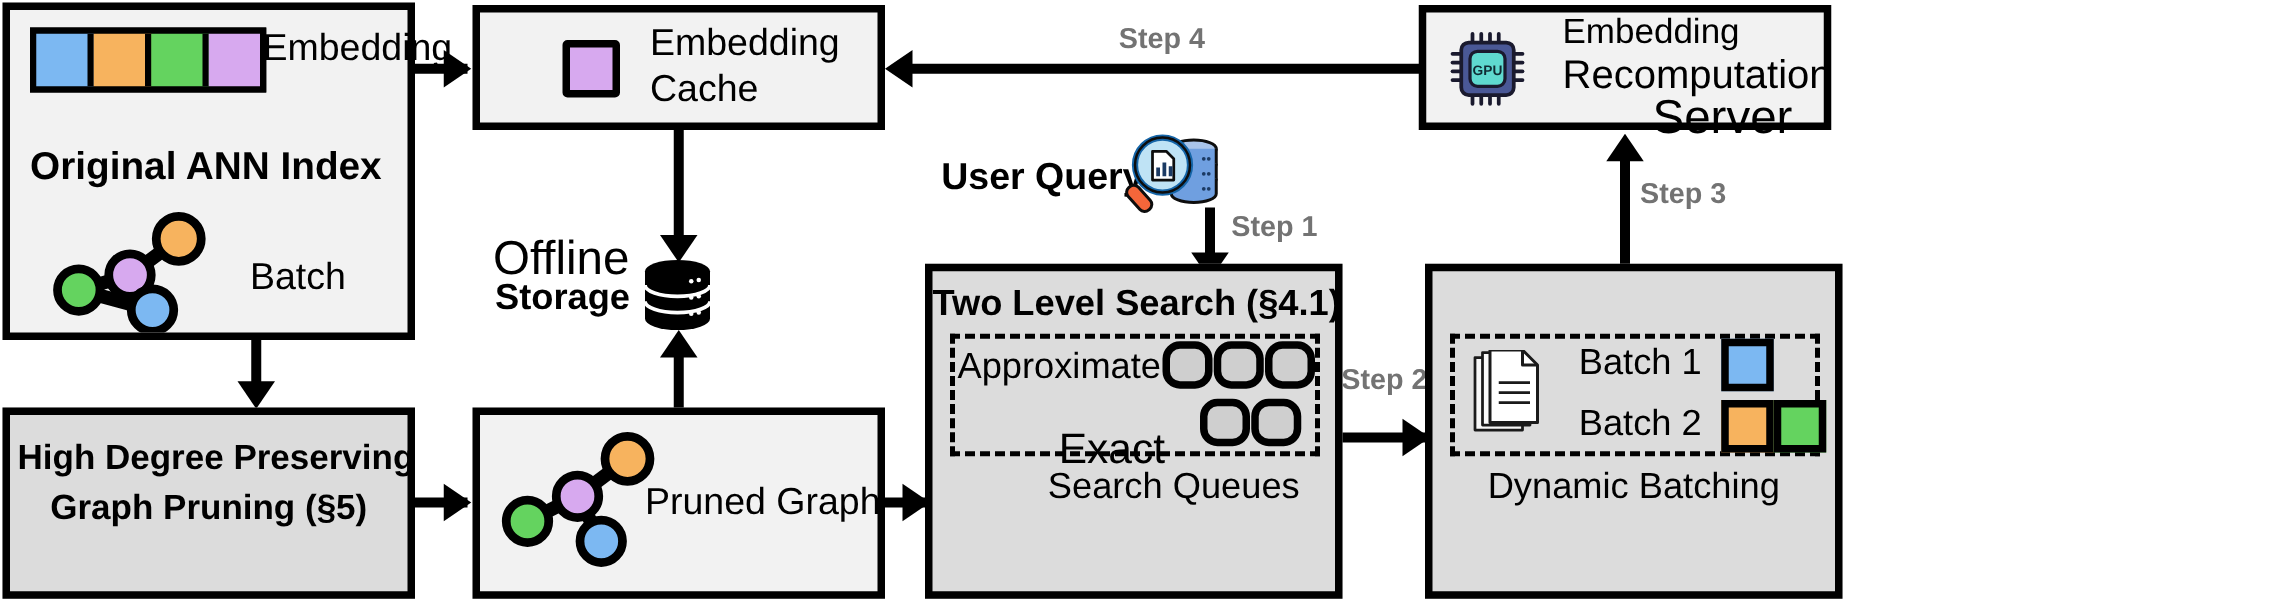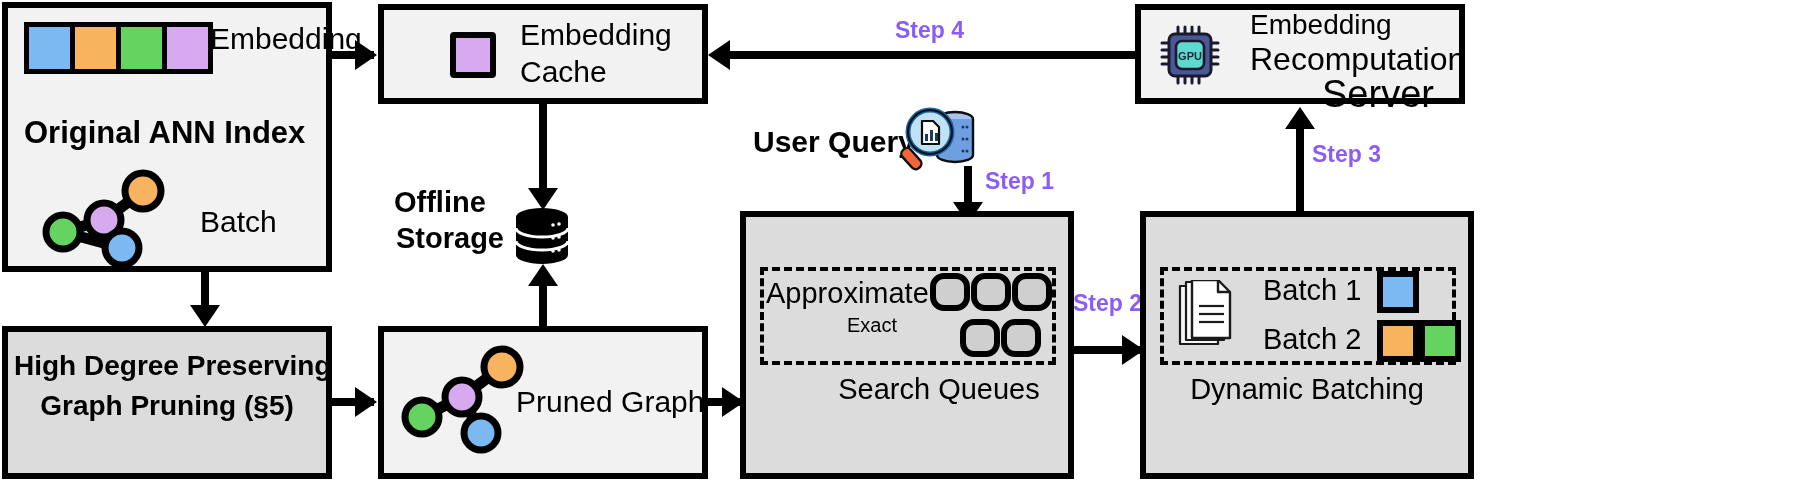--- a/index.html
+++ b/index.html
@@ -10,21 +10,21 @@
   .box.grey{background:#dcdcdc;}
 
   
   .ln{position:absolute;background:#000;}
   .ah{position:absolute;width:0;height:0;}
   .ah.right{border-top:15px solid transparent;border-bottom:15px solid transparent;border-left:22px solid #000;}
   .ah.left{border-top:15px solid transparent;border-bottom:15px solid transparent;border-right:22px solid #000;}
   .ah.down{border-left:15px solid transparent;border-right:15px solid transparent;border-top:22px solid #000;}
   .ah.up{border-left:15px solid transparent;border-right:15px solid transparent;border-bottom:22px solid #000;}
 
-  .steplbl{position:absolute;font-weight:bold;font-size:23px;white-space:nowrap;color:#8b5cf6;}
+  .steplbl{position:absolute;font-weight:bold;font-size:23px;white-space:nowrap;color:#737373;}
 
   
   .strip{position:absolute;display:flex;border:5px solid #000;background:#000;}
   .strip span{display:block;width:41px;height:42px;border-right:5px solid #000;}
   .strip span:last-child{border-right:none;}
 
   .sq{position:absolute;border:6px solid #000;box-sizing:border-box;}
 
   .lbl{position:absolute;white-space:pre;color:#000;}
 
@@ -85,21 +85,21 @@
 
   <div class="box" style="left:378px;top:4px;width:330px;height:100px;">
   </div>
   <div class="sq" style="left:450px;top:32px;width:46px;height:46px;background:#d7a9ef;border-radius:4px;"></div>
   <div class="lbl" style="left:520px;top:18px;font-size:30px;">Embedding</div>
   <div class="lbl" style="left:520px;top:55px;font-size:30px;">Cache</div>
 
   <div class="ln" style="left:539px;top:104px;width:8px;height:88px;"></div>
   <div class="ah down" style="left:528px;top:188px;"></div>
 
-  <div class="lbl" style="left:394px;top:186px;width:110px;text-align:left;font-size:29px;font-weight:bold;">Offline</div>
+  <div class="lbl" style="left:394px;top:186px;width:110px;text-align:center;font-size:38px;font-weight:normal;">Offline</div>
   <div class="lbl" style="left:380px;top:222px;width:124px;text-align:right;font-size:29px;font-weight:bold;">Storage</div>
 
   <div class="svgwrap" style="left:513px;top:206px;">
     <svg width="58" height="60" viewBox="0 0 58 60">
       <ellipse cx="29" cy="11" rx="26" ry="9" fill="#000"></ellipse>
       <rect x="3" y="11" width="52" height="38" fill="#000"></rect>
       <ellipse cx="29" cy="49" rx="26" ry="9" fill="#000"></ellipse>
       <path d="M3 22 a26 9 0 0 0 52 0" fill="none" stroke="#fff" stroke-width="3"></path>
       <path d="M3 35 a26 9 0 0 0 52 0" fill="none" stroke="#fff" stroke-width="3"></path>
       <circle cx="40" cy="19" r="1.8" fill="#fff"></circle>
@@ -163,29 +163,30 @@
       <rect x="35" y="30" width="3" height="8" fill="#1b3a63"></rect>
     </svg>
   </div>
 
   <div class="ln" style="left:964px;top:166px;width:8px;height:40px;"></div>
   <div class="ah down" style="left:953px;top:202px;"></div>
   <div class="steplbl" style="left:985px;top:168px;">Step 1</div>
 
   <div class="box grey" style="left:740px;top:211px;width:334px;height:268px;">
   </div>
+  <div class="lbl" style="left:746px;top:227px;width:322px;text-align:center;font-size:29px;font-weight:bold;">Two Level Search (§4.1)</div>
 
   <div class="dashed" style="left:760px;top:267px;width:296px;height:98px;"></div>
 
   <div class="lbl" style="left:766px;top:277px;font-size:29px;">Approximate</div>
   <div class="qcell" style="left:930px;top:273px;width:40px;height:38px;"></div>
   <div class="qcell" style="left:971px;top:273px;width:40px;height:38px;"></div>
   <div class="qcell" style="left:1012px;top:273px;width:40px;height:38px;"></div>
 
-  <div class="lbl" style="left:847px;top:314px;font-size:20px;">Exact</div>
+  <div class="lbl" style="left:847px;top:340px;font-size:34px;">Exact</div>
   <div class="qcell" style="left:960px;top:319px;width:40px;height:38px;"></div>
   <div class="qcell" style="left:1001px;top:319px;width:40px;height:38px;"></div>
 
   <div class="lbl" style="left:746px;top:373px;width:386px;text-align:center;font-size:29px;">Search Queues</div>
 
   <div class="ln" style="left:1074px;top:346px;width:72px;height:8px;"></div>
   <div class="ah right" style="left:1122px;top:335px;"></div>
   <div class="steplbl" style="left:1073px;top:290px;">Step 2</div>
 
   <div class="box grey" style="left:1140px;top:211px;width:334px;height:268px;">

